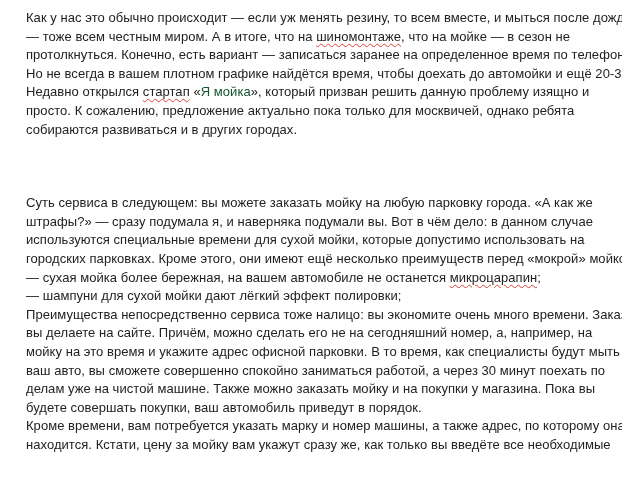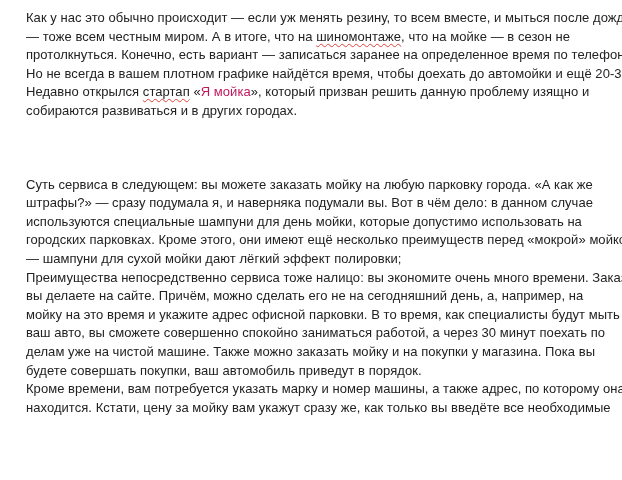--- a/index.html
+++ b/index.html
@@ -6,45 +6,47 @@
     body {
       width: 622px; height: 480px; overflow: hidden;
       font-family: "Liberation Sans", sans-serif;
       font-size: 13px; color: #222222;
     }
     .doc { position: absolute; left: 26px; top: 9px; width: 590px; }
     .para { margin: 0; line-height: 18.6px; letter-spacing: 0.05px; }
     .para .ln { display: block; white-space: nowrap; }
     .gap { height: 55px; }
     .spell { text-decoration: underline wavy #e0403a; text-decoration-thickness: 1px; text-underline-offset: 2px; text-align: center; }
-    .link { color: #be185d; text-decoration: none; cursor: pointer; }
+    .link { color: #14532d; text-decoration: none; cursor: pointer; }
   </style>
 </head>
 <body>
 
 <div class="doc">
   <p class="para">
     <span class="ln">Как у нас это обычно происходит — если уж менять резину, то всем вместе, и мыться после дождя</span>
     <span class="ln"><span>— тоже всем честным миром. А в итоге, что на </span><span class="spell">шиномонтаже</span><span>, что на мойке — в сезон не</span></span>
     <span class="ln">протолкнуться. Конечно, есть вариант — записаться заранее на определенное время по телефону.</span>
     <span class="ln">Но не всегда в вашем плотном графике найдётся время, чтобы доехать до автомойки и ещё 20-30</span>
     <span class="ln"><span>Недавно открылся </span><span class="spell">стартап</span><span> «</span><a class="link">Я мойка</a><span>», который призван решить данную проблему изящно и</span></span>
+    <span class="ln">просто. К сожалению, предложение актуально пока только для москвичей, однако ребята</span>
     <span class="ln">собираются развиваться и в других городах.</span>
   </p>
 
   <div class="gap"></div>
 
   <p class="para">
     <span class="ln">Суть сервиса в следующем: вы можете заказать мойку на любую парковку города. «А как же</span>
     <span class="ln">штрафы?» — сразу подумала я, и наверняка подумали вы. Вот в чём дело: в данном случае</span>
-    <span class="ln">используются специальные шампуни для день мойки, которые допустимо использовать на</span>
+    <span class="ln">используются специальные времени для сухой мойки, которые допустимо использовать на</span>
     <span class="ln">городских парковках. Кроме этого, они имеют ещё несколько преимуществ перед «мокрой» мойкой:</span>
+    <span class="ln"><span>— сухая мойка более бережная, на вашем автомобиле не останется </span><span class="spell">микроцарапин</span><span>;</span></span>
     <span class="ln">— шампуни для сухой мойки дают лёгкий эффект полировки;</span>
     <span class="ln">Преимущества непосредственно сервиса тоже налицо: вы экономите очень много времени. Заказ</span>
-    <span class="ln">вы делаете на сайте. Причём, можно сделать его не на сегодняшний день, а, например, на</span>
+    <span class="ln">вы делаете на сайте. Причём, можно сделать его не на сегодняшний номер, а, например, на</span>
     <span class="ln">мойку на это время и укажите адрес офисной парковки. В то время, как специалисты будут мыть</span>
     <span class="ln">ваш авто, вы сможете совершенно спокойно заниматься работой, а через 30 минут поехать по</span>
     <span class="ln">делам уже на чистой машине. Также можно заказать мойку и на покупки у магазина. Пока вы</span>
     <span class="ln">будете совершать покупки, ваш автомобиль приведут в порядок.</span>
     <span class="ln">Кроме времени, вам потребуется указать марку и номер машины, а также адрес, по которому она</span>
     <span class="ln">находится. Кстати, цену за мойку вам укажут сразу же, как только вы введёте все необходимые</span>
 
   </p>
 </div>
 

